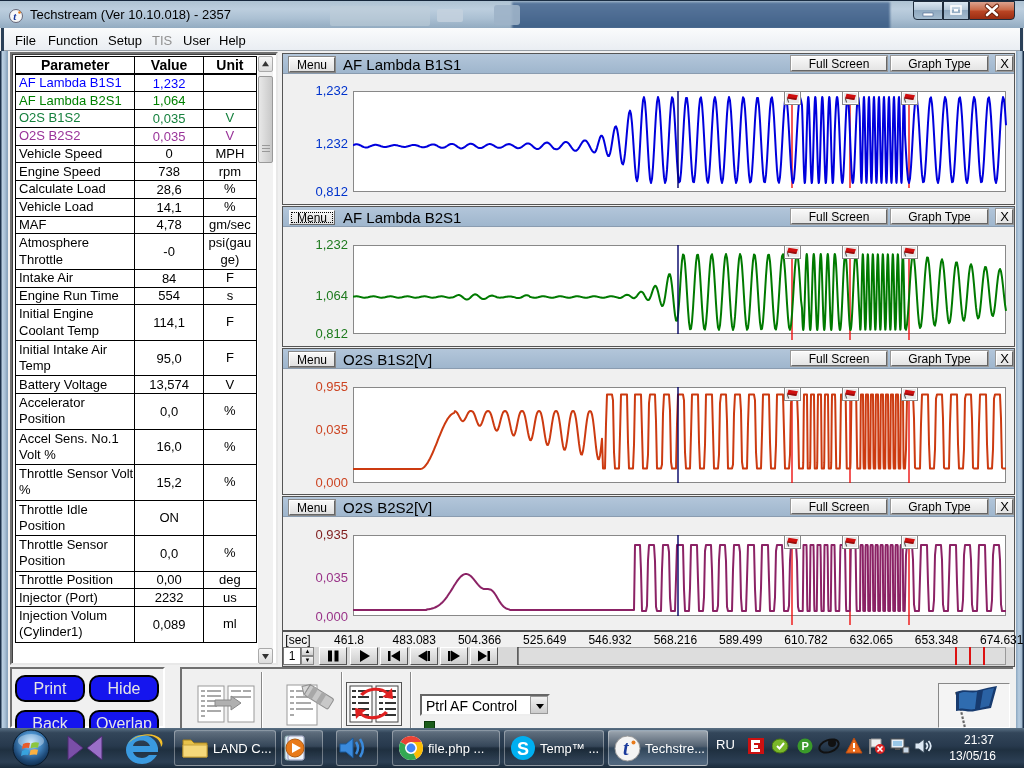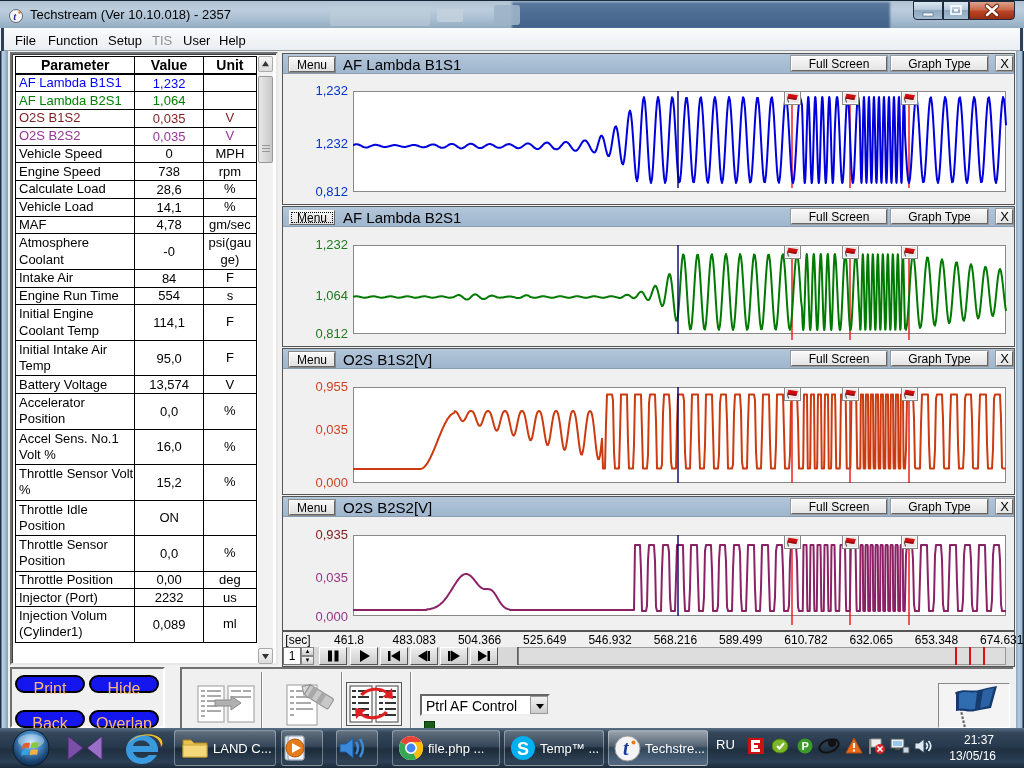--- a/index.html
+++ b/index.html
@@ -59,21 +59,21 @@
 .tlab { position:absolute; top:633px; font-size:12px; color:#000; text-align:center; }
 #pbrow { position:absolute; left:283px; top:647px; width:731px; height:19px; background:#d8d8d8; }
 #spin1 { position:absolute; left:283px; top:647px; width:18px; height:18px; background:#fff; border:1px solid #777; font-size:12px; text-align:center; line-height:17px; }
 #spinud { position:absolute; left:301px; top:647px; width:13px; height:18px; }
 #spinud div { position:absolute; left:0; width:13px; height:9px; background:linear-gradient(180deg,#f4f4f4,#d0d0d0); border:1px solid #888; font-size:6px; text-align:center; }
 .pbtn { position:absolute; top:647px; height:18px; background:linear-gradient(180deg,#eee,#ccc); border:1px solid; border-color:#fff #555 #555 #fff; text-align:center; }
 .pbtn svg { display:block; margin:1px auto; }
 #ptrack { position:absolute; left:517px; top:647px; width:489px; height:18px; background:#ddd; border:1px solid #999; }
 
 #btnbox { position:absolute; left:10px; top:667px; width:155px; height:61px; background:#f0f0f0; border:2px solid; border-color:#707070 #fff #fff #707070; }
-.bluebtn { position:absolute; width:70px; height:18px; background:#1515ee; border:2px solid #000; border-radius:10px; color:#fdba74; font-size:16px; text-align:center; line-height:24px; }
+.bluebtn { position:absolute; width:70px; height:27px; background:#1515ee; border:2px solid #000; border-radius:10px; color:#e5e5e5; font-size:16px; text-align:center; line-height:24px; }
 #toolbox { position:absolute; left:180px; top:667px; width:833px; height:61px; background:#f0f0f0; border-top:2px solid #707070; border-left:2px solid #707070; }
 .tsep { position:absolute; top:672px; width:2px; height:56px; background:#c8c8c8; border-left:1px solid #888; border-right:1px solid #fff; }
 #combo { position:absolute; left:420px; top:694px; width:130px; height:22px; background:#fff; border:2px solid; border-color:#666 #eee #eee #666; }
 #combo .txt { position:absolute; left:4px; top:2px; font-size:14px; }
 #combo .drop { position:absolute; right:0; top:0; width:18px; height:18px; background:linear-gradient(180deg,#f2f2f2,#ccc); border:1px solid #999; }
 #combo .drop:after { content:""; position:absolute; left:5px; top:7px; border:4px solid transparent; border-top:5px solid #000; }
 #flagbox { position:absolute; left:938px; top:683px; width:72px; height:45px; background:#f4f4f4; border:1px solid; border-color:#888 #fff #fff #888; }
 #chk { position:absolute; left:424px; top:721px; width:11px; height:11px; background:#1a5c1a; border:1px solid #0a3a0a; }
 
 .taskbar { position:absolute; left:0; top:728px; width:1024px; height:40px;
@@ -131,21 +131,21 @@
 <tr style="height:17.75px;color:#0000ff;">
           <td class="pn">AF Lambda B1S1</td>
           <td class="pv">1,232</td>
           <td class="pu"></td>
         </tr>
 <tr style="height:17.75px;color:#008000;">
           <td class="pn">AF Lambda B2S1</td>
           <td class="pv">1,064</td>
           <td class="pu"></td>
         </tr>
-<tr style="height:17.75px;color:#7f1d1d;">
+<tr style="height:17.75px;color:#15803d;">
           <td class="pn">O2S B1S2</td>
           <td class="pv">0,035</td>
           <td class="pu">V</td>
         </tr>
 <tr style="height:17.75px;color:#993399;">
           <td class="pn">O2S B2S2</td>
           <td class="pv">0,035</td>
           <td class="pu">V</td>
         </tr>
 <tr style="height:17.75px;">
@@ -167,21 +167,21 @@
           <td class="pn">Vehicle Load</td>
           <td class="pv">14,1</td>
           <td class="pu">%</td>
         </tr>
 <tr style="height:17.75px;">
           <td class="pn">MAF</td>
           <td class="pv">4,78</td>
           <td class="pu">gm/sec</td>
         </tr>
 <tr style="height:35.5px;">
-          <td class="pn">Atmosphere Coolant</td>
+          <td class="pn">Atmosphere Throttle</td>
           <td class="pv">-0</td>
           <td class="pu">psi(gau<br>ge)</td>
         </tr>
 <tr style="height:17.75px;">
           <td class="pn">Intake Air</td>
           <td class="pv">84</td>
           <td class="pu">F</td>
         </tr>
 <tr style="height:17.75px;">
           <td class="pn">Engine Run Time</td>

